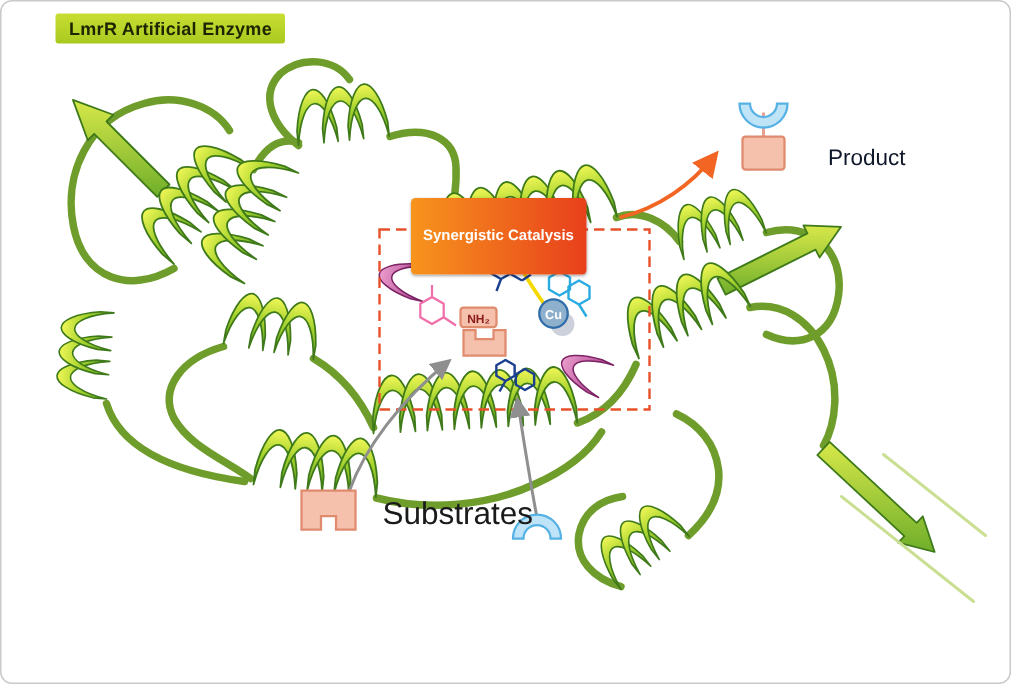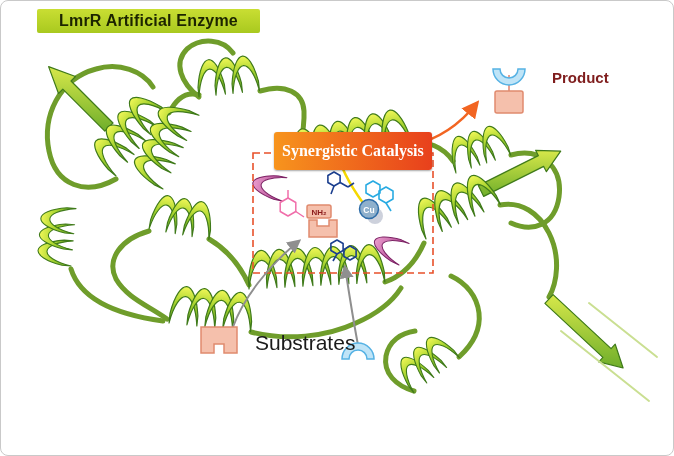--- a/index.html
+++ b/index.html
@@ -15,30 +15,30 @@
   .dashbox{fill:none;stroke:var(--active-site-dash,#e8502a);stroke-width:1.6;stroke-dasharray:7 4;}
   .mol-pink{fill:none;stroke:var(--molecule-pink,#f06eaa);stroke-width:1.5;stroke-linejoin:round;}
   .mol-navy{fill:none;stroke:var(--molecule-navy,#1b3f8f);stroke-width:1.6;stroke-linejoin:round;}
   .mol-cyan{fill:none;stroke:var(--molecule-cyan,#29abe2);stroke-width:1.6;stroke-linejoin:round;}
   .pinkshape{fill:var(--substrate-pink,#f5c0ac);stroke:var(--substrate-pink-border,#e08a6e);stroke-width:1.5;}
   .bluecrescent{fill:var(--crescent-blue,#bfe4f7);stroke:var(--crescent-blue-border,#56b2e4);stroke-width:1.5;}
   .gray-arrow{fill:none;stroke:var(--arrow-gray,#8f8f8f);stroke-width:2;}
   .orange-arrow{fill:none;stroke:var(--arrow-orange,#f26522);stroke-width:2.5;}
   .yellow-link{fill:none;stroke:#f5d800;stroke-width:2.5;stroke-linecap:round;}
   .title-tag{
-    position:absolute;left:36px;top:8px;padding:3px 22px;
+    position:absolute;left:36px;top:8px;padding:3px 9px;
     background:linear-gradient(180deg,#c9de33,var(--title-bg,#a9c91f));
-    color:#1c2400;font-weight:bold;font-size:16px;border-radius:2px;letter-spacing:.2px;
+    color:#1c2400;font-weight:bold;font-size:12px;border-radius:2px;letter-spacing:.2px;
   }
   .cat-tag{
-    position:absolute;left:273px;top:131px;padding:10px 8px;border-radius:3px;
+    position:absolute;left:273px;top:131px;padding:20px 8px;border-radius:3px;
     background:linear-gradient(90deg,var(--catalysis-orange,#f7941d),var(--catalysis-red,#e8401c));
-    color:#ffffff;font-weight:bold;font-size:16px;box-shadow:0 1px 2px rgba(0,0,0,.35);white-space:nowrap;font-family:Liberation Serif, serif;
+    color:#ffffff;font-weight:bold;font-size:10px;box-shadow:0 1px 2px rgba(0,0,0,.35);white-space:nowrap;
   }
-  .product-label{position:absolute;left:551px;top:68px;font-size:15px;color:#7f1d1d;font-weight:bold;}
+  .product-label{position:absolute;left:551px;top:96px;font-size:15px;color:#0f172a;}
   .substrates-label{position:absolute;left:254px;top:330px;font-size:21px;color:#1a1a1a;}
   .svgtext{font-family:"Liberation Sans",sans-serif;}
 </style>
 </head>
 <body>
 
 <div class="canvas">
 
   <svg id="scene" width="674" height="456" viewBox="0 0 674 456">
     <defs>

